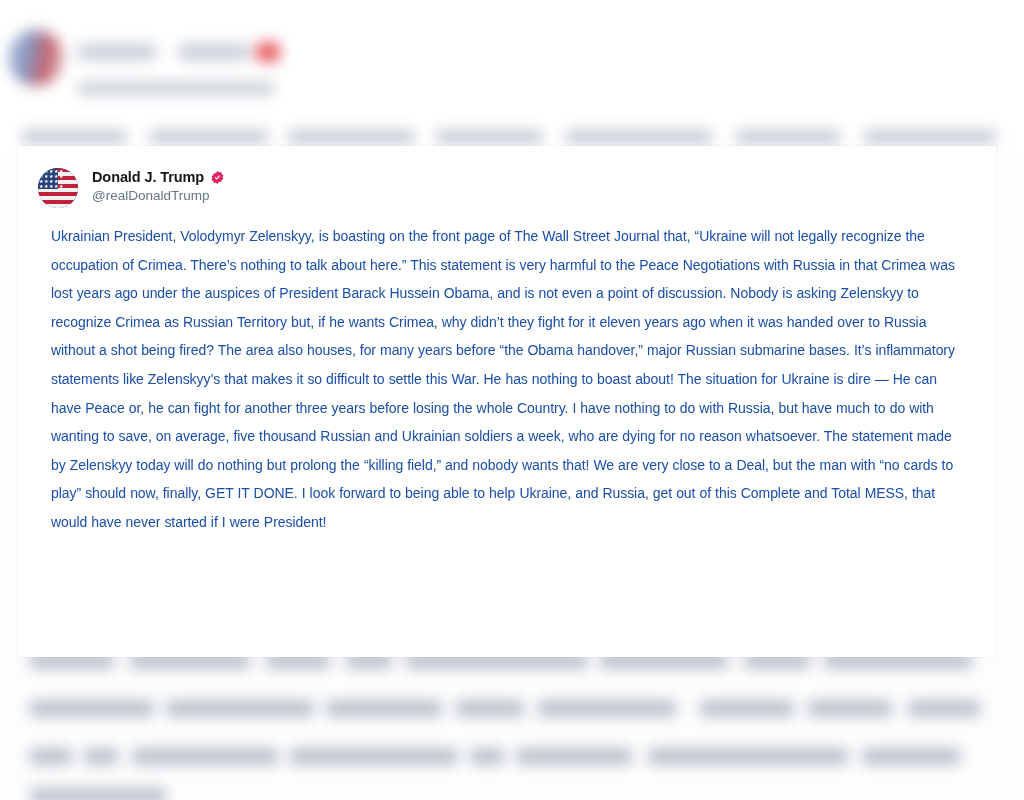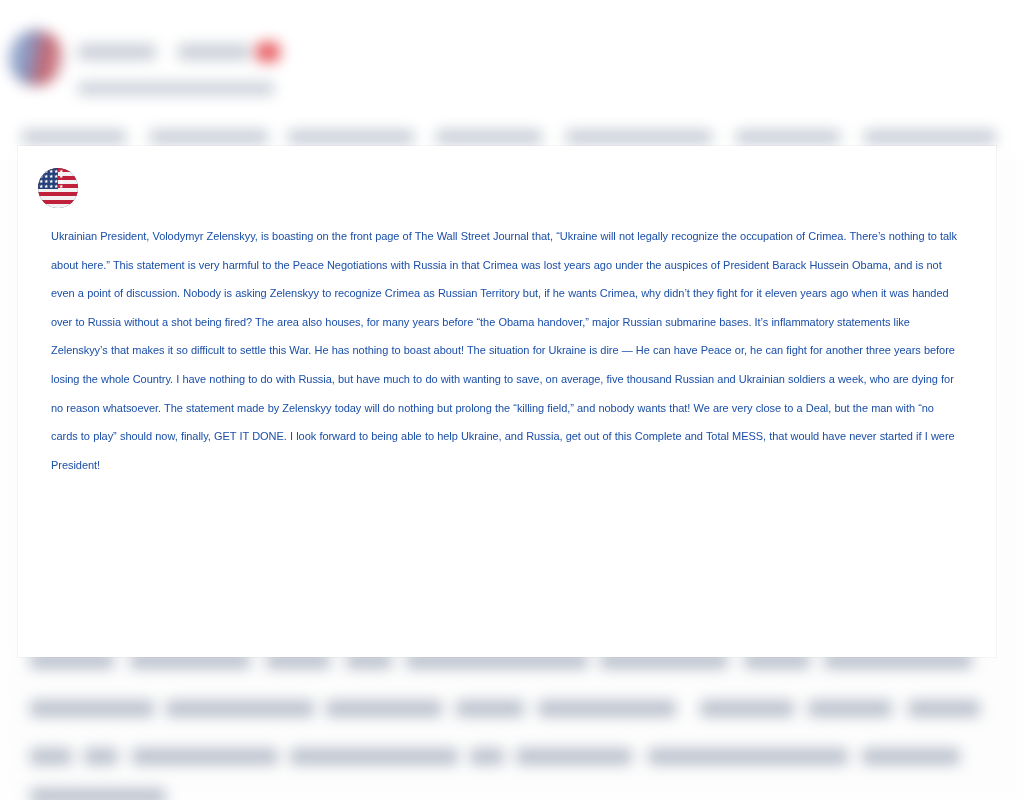--- a/index.html
+++ b/index.html
@@ -151,21 +151,21 @@
     display: inline-block;
   }
   .handle {
     margin-top: 3px;
     font-size: 13.5px;
     color: #657786;
   }
 
   .post-body {
     margin: 14px 33px 0 33px;
-    font-size: 11px;
+    font-size: 14px;
     line-height: 28.6px;
     color: #1a4ea8;
     letter-spacing: -0.05px;
     text-align: left;
     word-spacing: 0.2px;
   }
 </style>
 </head>
 <body>
 
@@ -224,20 +224,32 @@
   <div class="post-card">
 
     <div class="post-header">
 
       <div class="avatar">
         <div class="flagbars"></div>
         <div class="canton"></div>
         <div class="stars">★★★★★<br>★★★★★<br>★★★★★<br>★★★★★</div>
       </div>
 
+      <div class="name-block">
+        <div class="display-name-row">
+          <span class="display-name">Donald J. Trump</span>
+          <span class="verified">
+            <svg viewBox="0 0 24 24" width="15" height="15" aria-hidden="true">
+              <path d="M12 1.6l2.5 2.0 3.2-.3 1.0 3.05 2.7 1.75-1.0 3.05 1.0 3.05-2.7 1.75-1.0 3.05-3.2-.3L12 22.4l-2.5-2.0-3.2.3-1.0-3.05L2.6 15.9l1.0-3.05L2.6 9.8l2.7-1.75 1.0-3.05 3.2.3z" fill="#e0245e"></path>
+              <path d="M10.6 15.4l-2.9-2.9 1.25-1.25 1.65 1.65 4.45-4.45 1.25 1.25z" fill="#ffffff"></path>
+            </svg>
+          </span>
+        </div>
+        <div class="handle">@realDonaldTrump</div>
+      </div>
 
     </div>
 
     <div class="post-body">Ukrainian President, Volodymyr Zelenskyy, is boasting on the front page of The Wall Street Journal that, “Ukraine will not legally recognize the occupation of Crimea. There’s nothing to talk about here.” This statement is very harmful to the Peace Negotiations with Russia in that Crimea was lost years ago under the auspices of President Barack Hussein Obama, and is not even a point of discussion. Nobody is asking Zelenskyy to recognize Crimea as Russian Territory but, if he wants Crimea, why didn’t they fight for it eleven years ago when it was handed over to Russia without a shot being fired? The area also houses, for many years before “the Obama handover,” major Russian submarine bases. It’s inflammatory statements like Zelenskyy’s that makes it so difficult to settle this War. He has nothing to boast about! The situation for Ukraine is dire — He can have Peace or, he can fight for another three years before losing the whole Country. I have nothing to do with Russia, but have much to do with wanting to save, on average, five thousand Russian and Ukrainian soldiers a week, who are dying for no reason whatsoever. The statement made by Zelenskyy today will do nothing but prolong the “killing field,” and nobody wants that! We are very close to a Deal, but the man with “no cards to play” should now, finally, GET IT DONE. I look forward to being able to help Ukraine, and Russia, get out of this Complete and Total MESS, that would have never started if I were President!</div>
 
   </div>
 
 </div>
 
 </body></html>

